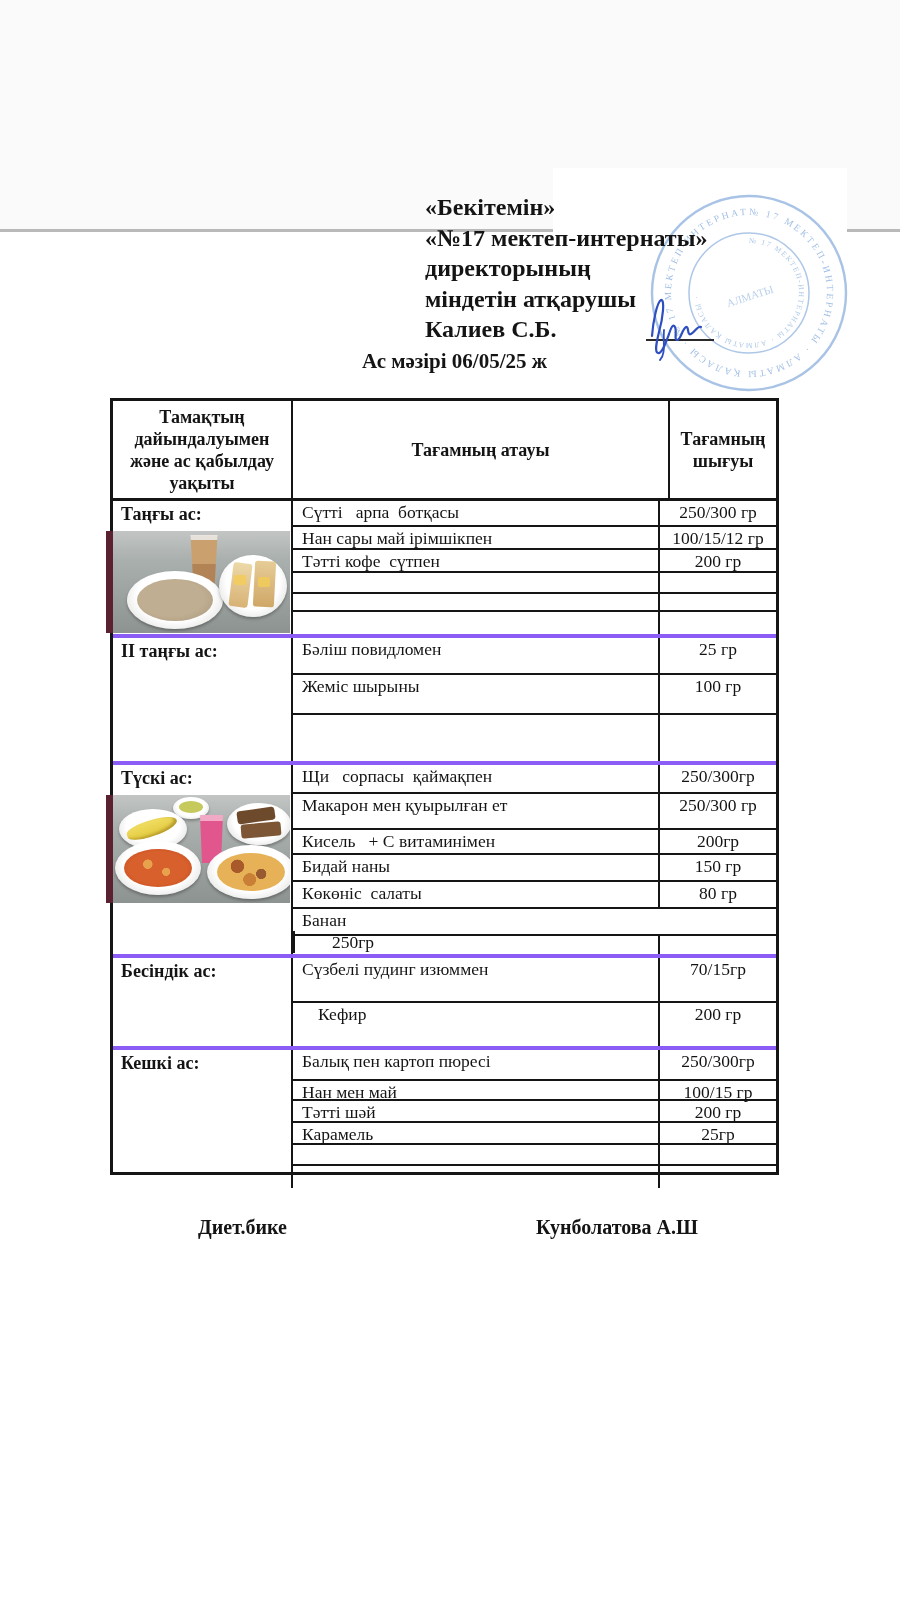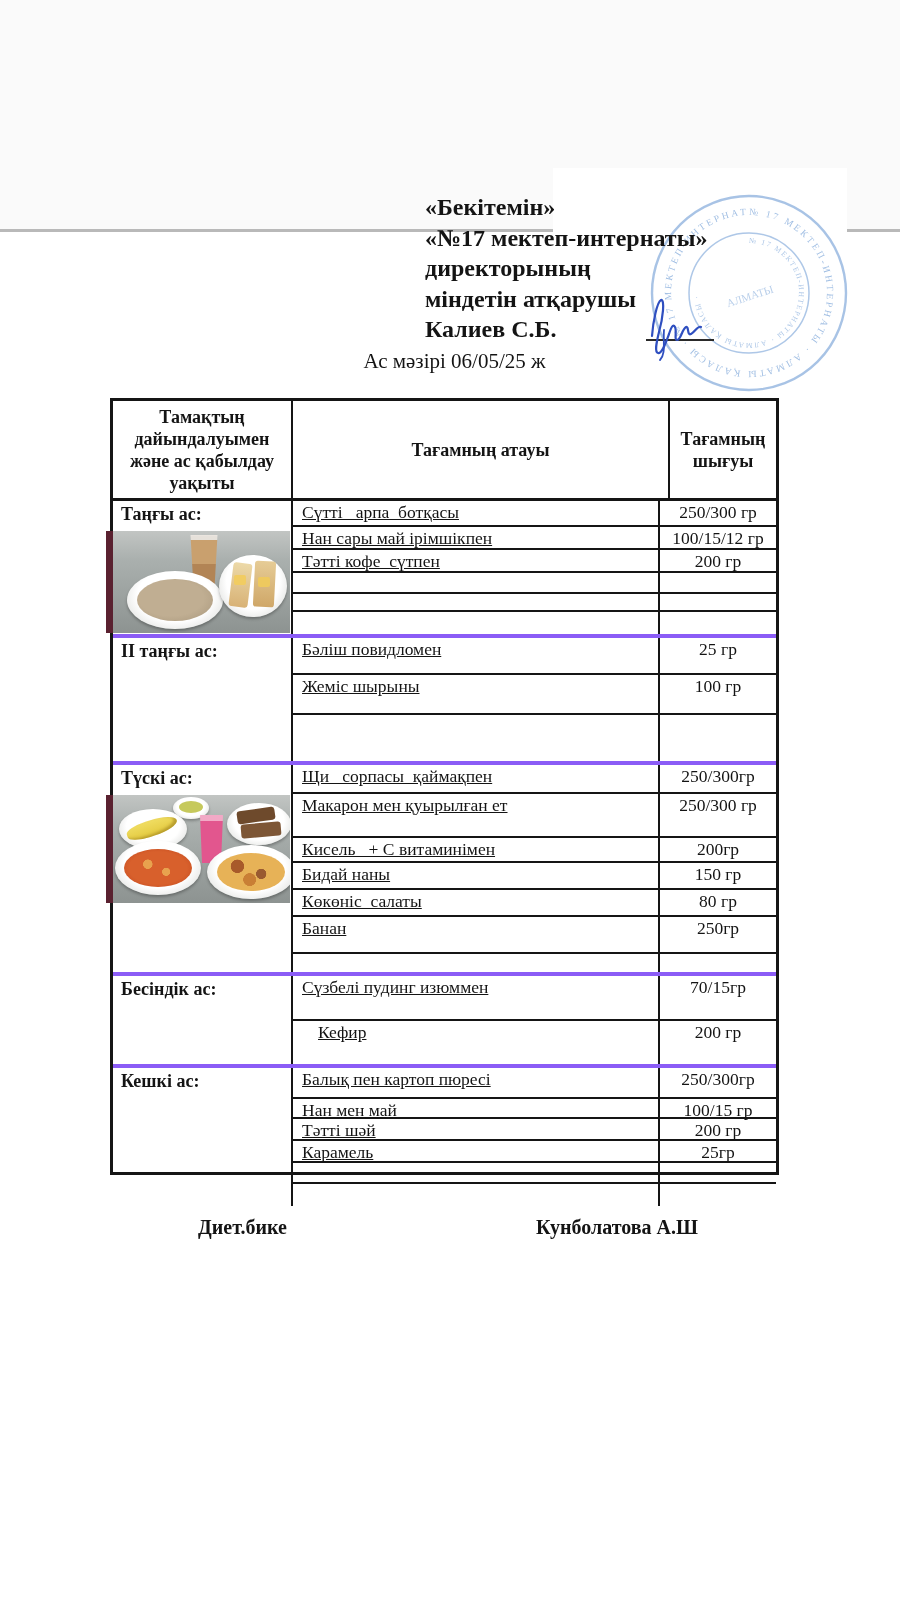--- a/index.html
+++ b/index.html
@@ -7,39 +7,39 @@
         font-family:"Liberation Serif","DejaVu Serif",serif;color:#141414;margin:0 auto;}
   .top-band{position:absolute;left:0;top:0;width:900px;height:229px;background:#fafafa;}
   .scan-line{position:absolute;left:0;top:229px;width:900px;height:3px;background:#b9b9b9;}
   .header-cover{position:absolute;left:553px;top:168px;width:294px;height:180px;background:#ffffff;z-index:2;}
   .stamp-svg{position:absolute;left:644px;top:188px;width:210px;height:210px;z-index:3;opacity:.8;}
   .approval{position:absolute;left:425px;top:192px;width:400px;text-align:left;z-index:4;
             font-weight:bold;font-size:24px;line-height:30.5px;}
   .sig-underline{position:absolute;left:646px;top:339px;width:68px;height:2px;background:#2a2a2a;z-index:4;}
   .signature-svg{position:absolute;left:640px;top:290px;width:84px;height:74px;z-index:5;}
   .doc-title{position:absolute;left:120px;top:349px;width:669px;text-align:center;
-             font-weight:normal;font-size:21px;z-index:4;}
+             font-weight:bold;font-size:21px;z-index:4;}
   
   .menu-table{position:absolute;left:110px;top:398px;width:669px;height:777px;box-sizing:border-box;
               border:3px solid #151515;background:#fff;display:flex;flex-direction:column;z-index:4;}
   .t-header{display:flex;height:100px;box-sizing:border-box;border-bottom:3px solid #151515;
             font-weight:bold;font-size:18px;line-height:22px;text-align:center;justify-content:flex-end;}
   .t-header .hc1{width:180px;box-sizing:border-box;border-right:2px solid #151515;
                  display:flex;align-items:flex-start;justify-content:center;padding:5px 4px;}
   .t-header .hc2{flex:1;display:flex;align-items:center;justify-content:center;padding:16px;}
   .t-header .hc3{width:108px;box-sizing:border-box;border-left:2px solid #151515;
                  display:flex;align-items:center;justify-content:center;padding:20px 6px;}
   .section{display:flex;box-sizing:border-box;border-bottom:4px solid #8b5cf6;}
   .section:last-child{border-bottom:none;}
   .meal-cell{width:180px;box-sizing:border-box;border-right:2px solid #151515;
              font-weight:bold;font-size:18px;padding:3px 4px 0 8px;}
   .rows-col{flex:1;display:flex;flex-direction:column;}
   .dish-row{display:flex;box-sizing:border-box;border-bottom:2px solid #151515;}
   .dish-row:last-child{border-bottom:none;margin-left:16px;}
-  .dish-cell{flex:1;font-size:17.5px;line-height:21px;padding:1px 12px 0 9px;white-space:pre-wrap;text-decoration:underline;}
+  .dish-cell{flex:1;font-size:17.5px;line-height:21px;padding:1px 12px 0 9px;white-space:pre-wrap;}
   .amount-cell{width:118px;box-sizing:border-box;border-left:2px solid #151515;
                font-size:17.5px;line-height:21px;text-align:center;padding-top:1px;}
   
   .photo{position:absolute;z-index:6;border-left:7px solid #5a2130;overflow:hidden;
          background:linear-gradient(180deg,#c2c5c3 0%,#aab0ae 28%,#8d9391 100%);}
   .photo *{position:absolute;}
   #photo1{left:106px;top:531px;width:177px;height:102px;}
   #photo2{left:106px;top:795px;width:177px;height:108px;}
   .plate{background:radial-gradient(ellipse at 50% 42%,#ffffff 55%,#e7e8e6 78%,#d8dad8 100%);
          border-radius:50%;box-shadow:0 2px 3px rgba(0,0,0,.28);}
@@ -144,37 +144,37 @@
           </div>
         </div>
       </div>
       <div class="section">
         <div class="meal-cell">Түскі ас:</div>
         <div class="rows-col">
           <div class="dish-row" style="height: 29px;">
             <div class="dish-cell">Щи   сорпасы  қаймақпен</div>
             <div class="amount-cell">250/300гр</div>
           </div>
-          <div class="dish-row" style="height: 44px;">
+          <div class="dish-row" style="height: 36px;">
             <div class="dish-cell">Макарон мен қуырылған ет</div>
             <div class="amount-cell">250/300 гр</div>
           </div>
           <div class="dish-row" style="height: 25px;">
             <div class="dish-cell">Кисель   + С витаминімен</div>
             <div class="amount-cell">200гр</div>
           </div>
           <div class="dish-row" style="height: 27px;">
             <div class="dish-cell">Бидай наны</div>
             <div class="amount-cell">150 гр</div>
           </div>
           <div class="dish-row" style="height: 27px;">
             <div class="dish-cell">Көкөніс  салаты</div>
             <div class="amount-cell">80 гр</div>
           </div>
-          <div class="dish-row" style="height: 37px;">
+          <div class="dish-row" style="height: 27px; flex-direction: column;">
             <div class="dish-cell">Банан</div>
             <div class="amount-cell">250гр</div>
           </div>
           <div class="dish-row" style="height: 18px;">
             <div class="dish-cell"></div>
             <div class="amount-cell"></div>
           </div>
         </div>
       </div>
       <div class="section">

